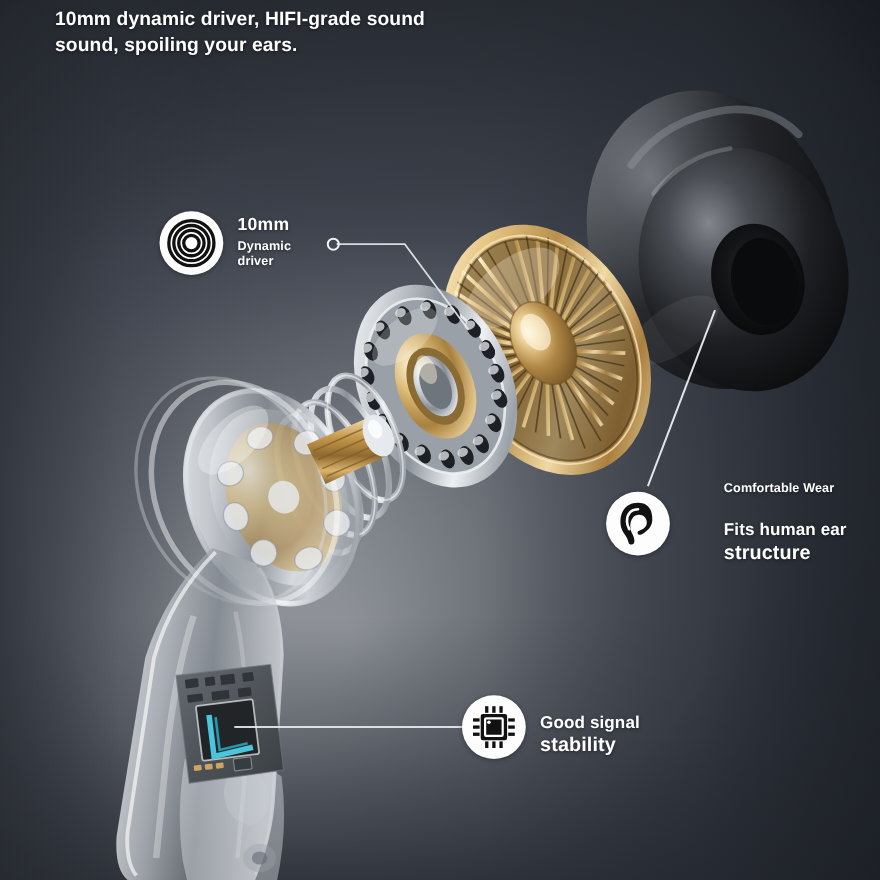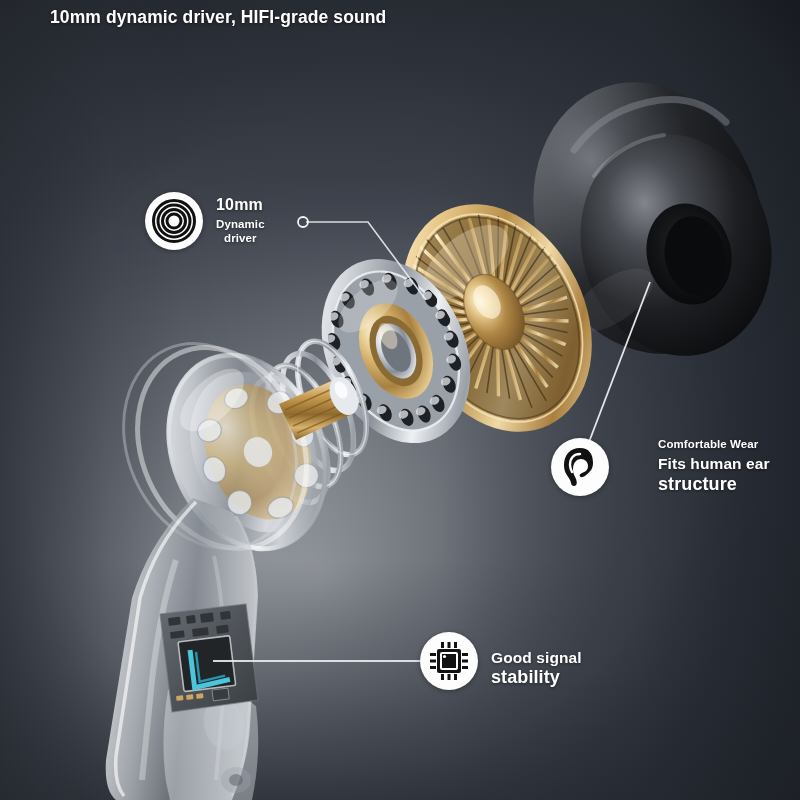--- a/index.html
+++ b/index.html
@@ -78,24 +78,24 @@
     background: #fdfdfd;
     display: flex; align-items: center; justify-content: center;
     flex: none;
     box-shadow: 0 1px 5px rgba(0,0,0,0.35);
   }
   .callout-text { margin-left: 13px; color: #fff; text-shadow: 0 1px 3px rgba(0,0,0,0.5); }
   .c-big {
     font-size: 16px; font-weight: bold; line-height: 1.05; letter-spacing: 0.2px;
   }
   .c-sub {
-    font-size: 11.5px; font-weight: bold; line-height: 1.25; margin-top: 3px; letter-spacing: 0.1px; text-align: center;
+    font-size: 11.5px; font-weight: bold; line-height: 1.25; margin-top: 3px; letter-spacing: 0.1px;
   }
   .c-small-top { font-size: 11.5px; font-weight: bold; line-height: 1.2; letter-spacing: 0.1px; }
-  .c-mid { font-size: 15.5px; font-weight: bold; line-height: 1.22; margin-top: 3px; letter-spacing: 0.1px; }
+  .c-mid { font-size: 15.5px; font-weight: bold; line-height: 1.22; margin-top: 21px; letter-spacing: 0.1px; }
   .c-mid2 { font-size: 18px; font-weight: bold; line-height: 1.22; letter-spacing: 0.1px; }
 </style>
 </head>
 <body>
 
 <div id="stage">
 
   <div class="bg-base"></div>
   <div class="bg-tint"></div>
   <div class="bg-top-dark"></div>
@@ -458,20 +458,21 @@
     <path d="M306 222 L368 222 L426 300" fill="none" stroke="#e9ecef" stroke-width="1.6" opacity="0.9"></path>
     <circle cx="303" cy="222" r="5" fill="none" stroke="#f2f4f6" stroke-width="1.8"></circle>
 
     <path d="M650 282 L589 442" fill="none" stroke="#f2f4f6" stroke-width="1.8" opacity="0.92"></path>
 
     <path d="M213 661 L420 661" fill="none" stroke="#e9ecef" stroke-width="1.8" opacity="0.9"></path>
   </svg>
 
   <div class="heading">
     <div>10mm dynamic driver, HIFI-grade sound</div>
+    <div>sound, spoiling your ears.</div>
   </div>
 
   <div class="callout" style="left:145px; top:192px;">
     <div class="callout-icon">
       <svg width="46" height="46" viewBox="0 0 46 46">
         <circle cx="23" cy="23" r="20.5" fill="none" stroke="#111" stroke-width="3"></circle>
         <circle cx="23" cy="23" r="16" fill="none" stroke="#111" stroke-width="3"></circle>
         <circle cx="23" cy="23" r="11.5" fill="none" stroke="#111" stroke-width="3"></circle>
         <circle cx="23" cy="23" r="7" fill="none" stroke="#111" stroke-width="3"></circle>
         <circle cx="23" cy="23" r="3" fill="#ffffff"></circle>

